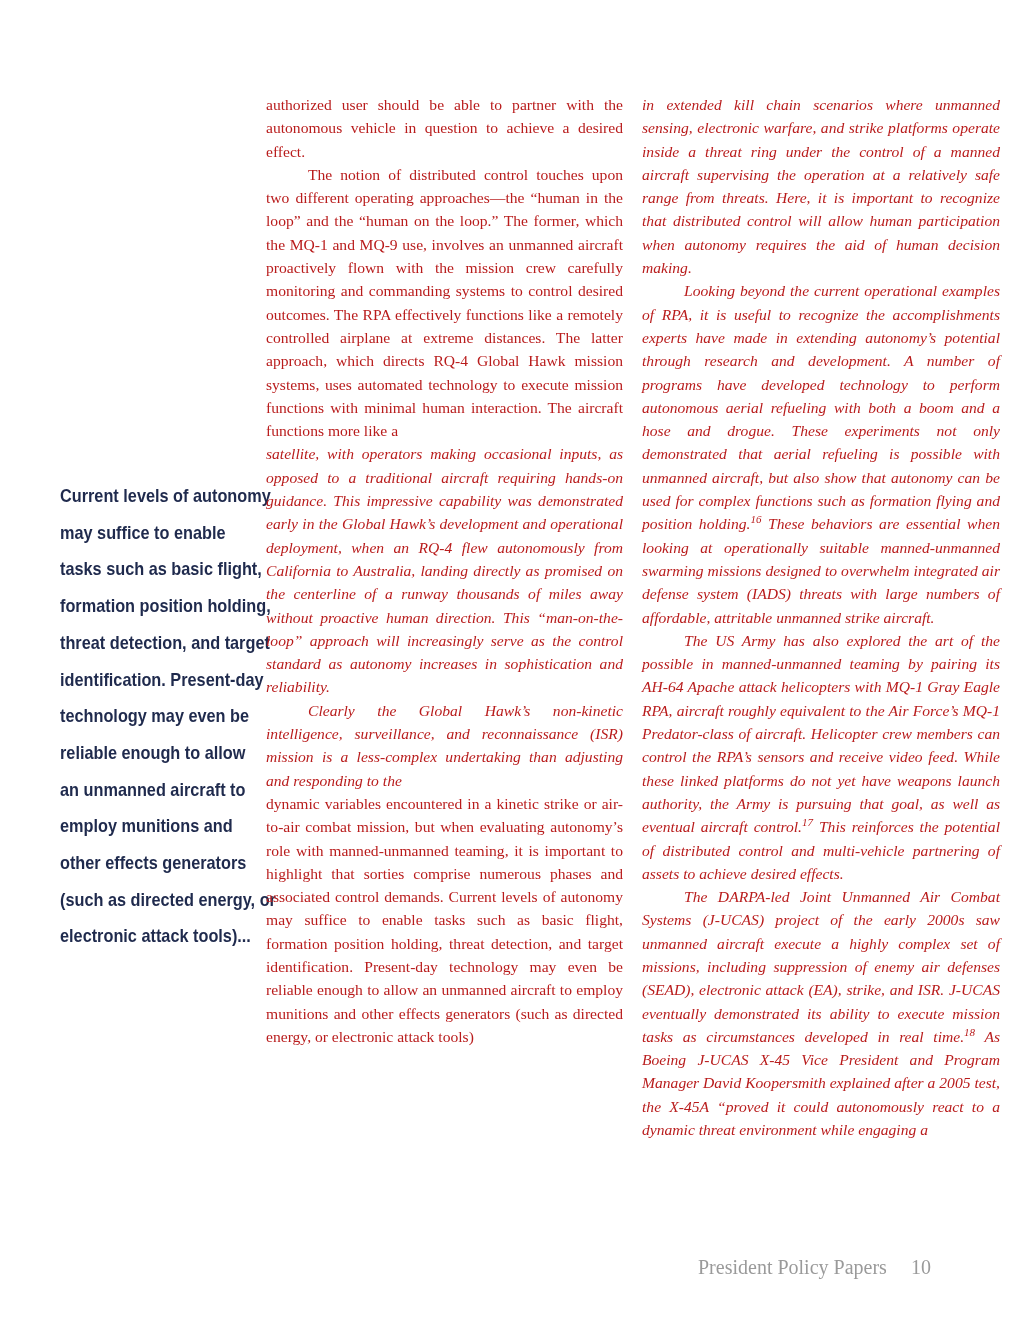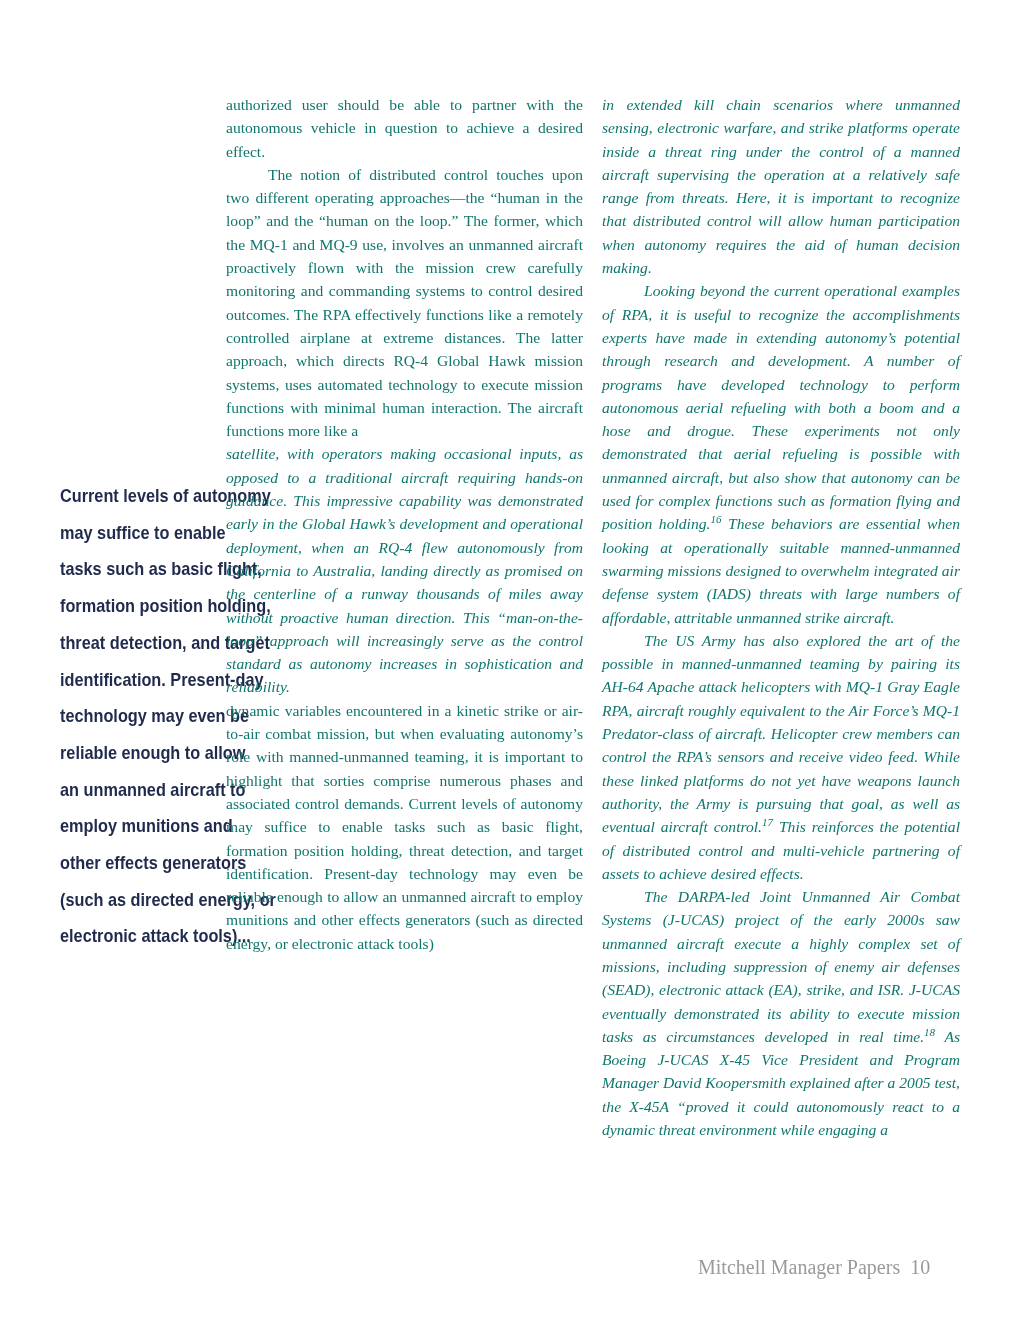--- a/index.html
+++ b/index.html
@@ -2,22 +2,23 @@
 <html><head>
 <meta charset="utf-8">
 <style>
   html, body { margin: 0; padding: 0; background: #ffffff; }
   body { width: 1020px; height: 1320px; position: relative; overflow: hidden; }
   .col {
     position: absolute;
     font-family: "Liberation Serif", "DejaVu Serif", serif;
     font-size: 15.6px;
     line-height: 23.3px;
-    color: #0f766e;
+    color: #b91c1c;
     text-align: justify;
+    margin-left: 40px;
   }
   .col p { margin: 0; }
   .indent { text-indent: 42px; }
   .col1 { left: 226px; top: 93px; width: 357px; }
   .col2 { left: 602px; top: 93px; width: 358px; font-style: italic; }
   .narrow { margin-left: 96px; font-style: italic; }
   .pullquote {
     position: absolute;
     left: 60px; top: 478px; width: 250px;
     font-family: "Liberation Sans", "DejaVu Sans", sans-serif;
@@ -30,21 +31,21 @@
     white-space: nowrap;
   }
   .pullquote span { display: block; }
   .footer {
     position: absolute;
     left: 698px; top: 1256px;
     font-family: "Liberation Serif", "DejaVu Serif", serif;
     font-size: 20px;
     color: #9a9a9a;
   }
-  .footer .num { margin-left: 10px; }
+  .footer .num { margin-left: 24px; }
   sup { font-size: 11px; line-height: 0; vertical-align: 6px; }
 </style>
 </head>
 <body>
 
 <div class="pullquote">
   <span>Current levels of autonomy</span>
   <span>may suffice to enable</span>
   <span>tasks such as basic flight,</span>
   <span>formation position holding,</span>
@@ -56,25 +57,26 @@
   <span>employ munitions and</span>
   <span>other effects generators</span>
   <span>(such as directed energy, or</span>
   <span>electronic attack tools)...</span>
 </div>
 
 <div class="col col1">
   <p>authorized user should be able to partner with the autonomous vehicle in question to achieve a desired effect.</p>
   <p class="indent">The notion of distributed control touches upon two different operating approaches—the “human in the loop” and the “human on the loop.” The former, which the MQ-1 and MQ-9 use, involves an unmanned aircraft proactively flown with the mission crew carefully monitoring and commanding systems to control desired outcomes. The RPA effectively functions like a remotely controlled airplane at extreme distances. The latter approach, which directs RQ-4 Global Hawk mission systems, uses automated technology to execute mission functions with minimal human interaction. The aircraft functions more like a</p>
   <p class="narrow">satellite, with operators making occasional inputs, as opposed to a traditional aircraft requiring hands-on guidance. This impressive capability was demonstrated early in the Global Hawk’s development and operational deployment, when an RQ-4 flew autonomously from California to Australia, landing directly as promised on the centerline of a runway thousands of miles away without proactive human direction. This “man-on-the-loop” approach will increasingly serve as the control standard as autonomy increases in sophistication and reliability.</p>
+  <p class="narrow indent">Clearly the Global Hawk’s non-kinetic intelligence, surveillance, and reconnaissance (ISR) mission is a less-complex undertaking than adjusting and responding to the</p>
   <p>dynamic variables encountered in a kinetic strike or air-to-air combat mission, but when evaluating autonomy’s role with manned-unmanned teaming, it is important to highlight that sorties comprise numerous phases and associated control demands. Current levels of autonomy may suffice to enable tasks such as basic flight, formation position holding, threat detection, and target identification. Present-day technology may even be reliable enough to allow an unmanned aircraft to employ munitions and other effects generators (such as directed energy, or electronic attack tools)</p>
 </div>
 
 <div class="col col2">
   <p>in extended kill chain scenarios where unmanned sensing, electronic warfare, and strike platforms operate inside a threat ring under the control of a manned aircraft supervising the operation at a relatively safe range from threats. Here, it is important to recognize that distributed control will allow human participation when autonomy requires the aid of human decision making.</p>
   <p class="indent"><span>Looking beyond the current operational examples of RPA, it is useful to recognize the accomplishments experts have made in extending autonomy’s potential through research and development. A number of programs have developed technology to perform autonomous aerial refueling with both a boom and a hose and drogue. These experiments not only demonstrated that aerial refueling is possible with unmanned aircraft, but also show that autonomy can be used for complex functions such as formation flying and position holding.</span><sup>16</sup><span> These behaviors are essential when looking at operationally suitable manned-unmanned swarming missions designed to overwhelm integrated air defense system (IADS) threats with large numbers of affordable, attritable unmanned strike aircraft.</span></p>
   <p class="indent"><span>The US Army has also explored the art of the possible in manned-unmanned teaming by pairing its AH-64 Apache attack helicopters with MQ-1 Gray Eagle RPA, aircraft roughly equivalent to the Air Force’s MQ-1 Predator-class of aircraft. Helicopter crew members can control the RPA’s sensors and receive video feed. While these linked platforms do not yet have weapons launch authority, the Army is pursuing that goal, as well as eventual aircraft control.</span><sup>17</sup><span> This reinforces the potential of distributed control and multi-vehicle partnering of assets to achieve desired effects.</span></p>
   <p class="indent"><span>The DARPA-led Joint Unmanned Air Combat Systems (J-UCAS) project of the early 2000s saw unmanned aircraft execute a highly complex set of missions, including suppression of enemy air defenses (SEAD), electronic attack (EA), strike, and ISR. J-UCAS eventually demonstrated its ability to execute mission tasks as circumstances developed in real time.</span><sup>18</sup><span> As Boeing J-UCAS X-45 Vice President and Program Manager David Koopersmith explained after a 2005 test, the X-45A “proved it could autonomously react to a dynamic threat environment while engaging a</span></p>
 </div>
 
 <div class="footer">
-  <span>Mitchell Manager Papers</span><span class="num">10</span>
+  <span>President Policy Papers</span><span class="num">10</span>
 </div>
 
 </body></html>

